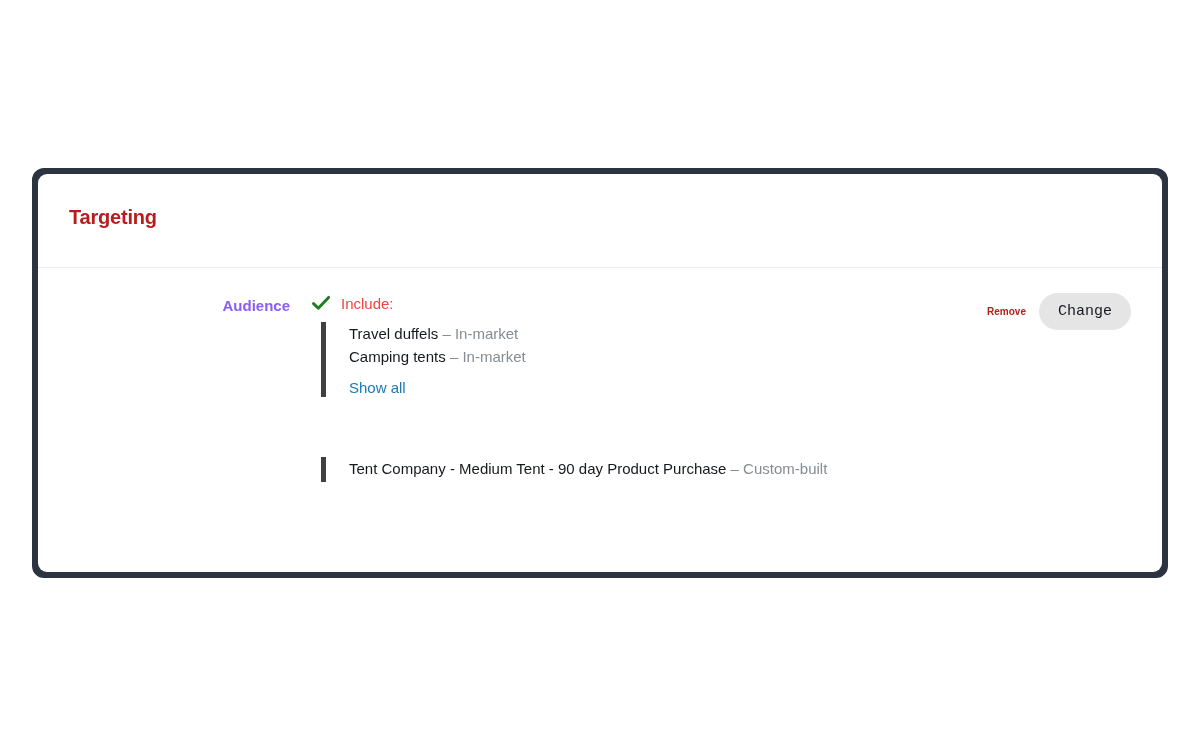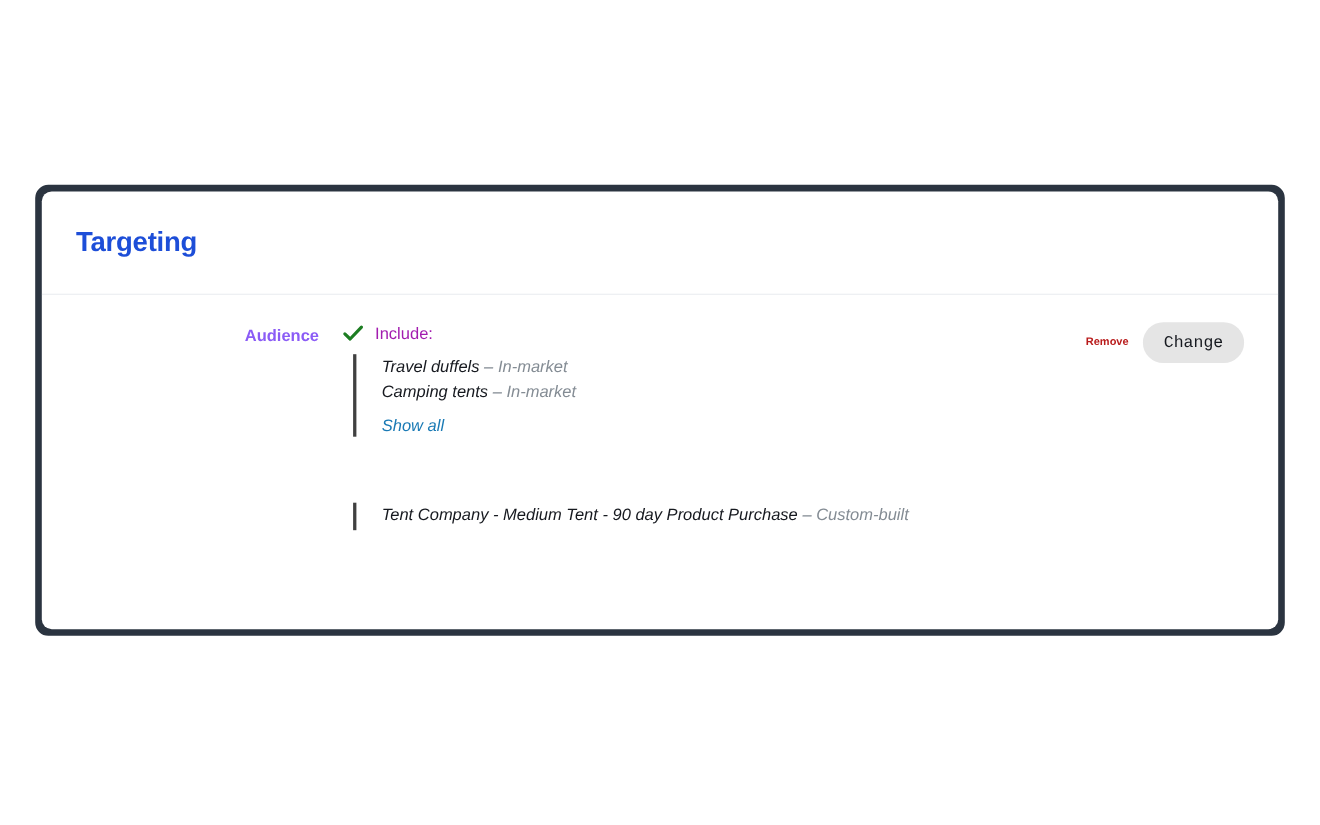--- a/index.html
+++ b/index.html
@@ -44,23 +44,23 @@
   .card-header {
     height: 94px;
     box-sizing: border-box;
     position: relative;
     border-bottom: 1px solid #eaedf0;
   }
   .card-title {
     position: absolute;
     left: 31px;
     top: 32px;
-    font-size: 25px;
+    font-size: 20px;
     font-weight: bold;
-    color: #1d4ed8;
+    color: #b91c1c;
     letter-spacing: -0.2px;
   }
   .add-targeting-btn {
     position: absolute;
     right: 31px;
     top: 31px;
     height: 38px;
     padding: 0 18px 0 20px;
     border: none;
     border-radius: 19px;
@@ -104,40 +104,39 @@
   .group-exclude { top: 180px; }
 
   .group-head {
     display: flex;
     align-items: center;
     gap: 10px;
     height: 22px;
   }
   .group-head-text {
     font-size: 15px;
-    color: #a21caf;
+    color: #ef4444;
   }
 
   .icon-check {
     width: 20px;
     height: 20px;
     display: block;
   }
   .icon-ban {
     width: 20px;
     height: 20px;
     display: block;
   }
 
   .item-list {
     margin-top: 8px;
     margin-left: 10px;
     padding-left: 23px;
-    border-left: 3px solid #404040;
-    font-style: italic;
+    border-left: 5px solid #404040;
   }
   .item-row {
     font-size: 15px;
     color: #16191f;
     line-height: 23px;
     white-space: nowrap;
   }
   .item-type {
     color: #848c94;
   }

